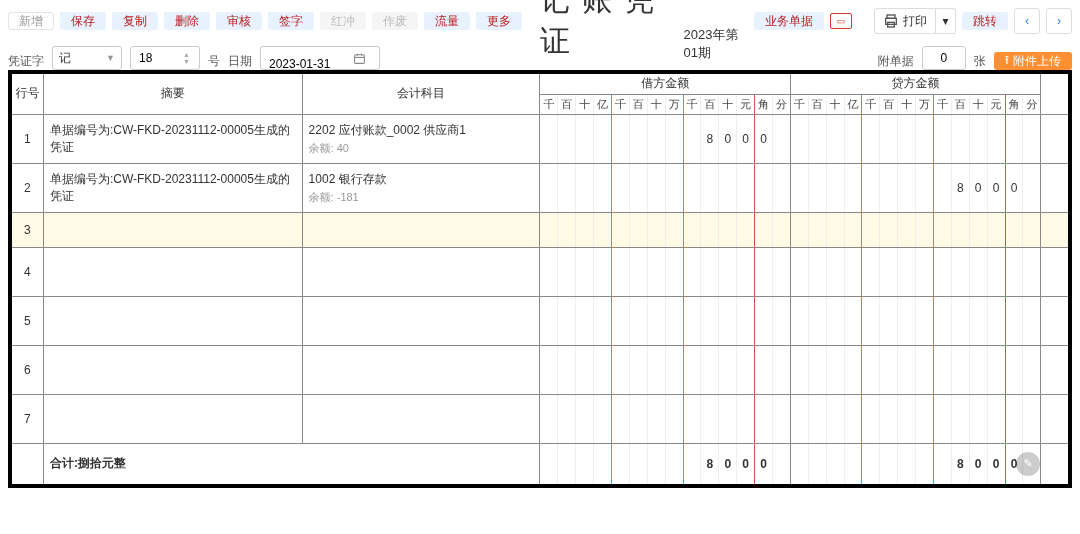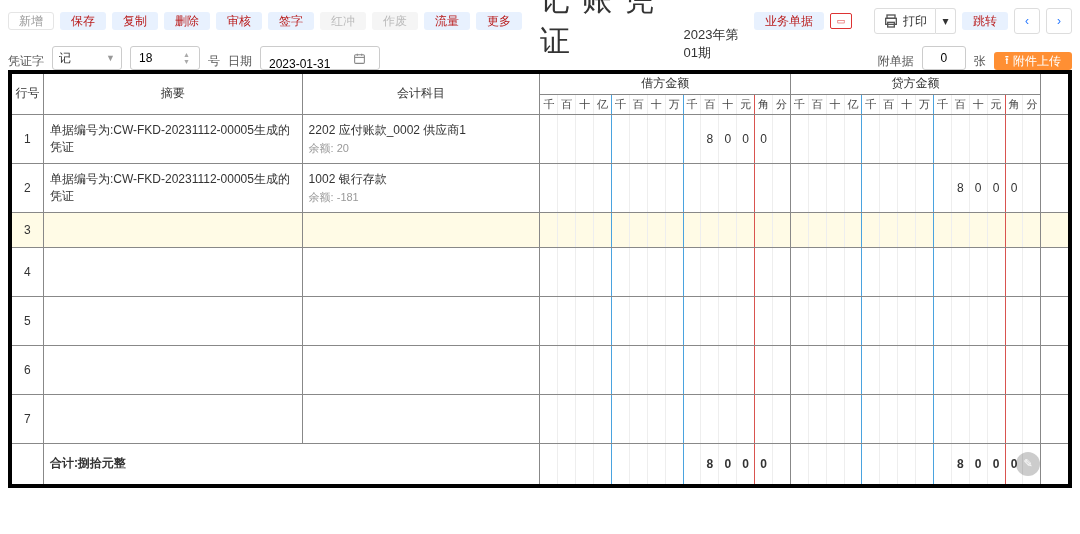--- a/index.html
+++ b/index.html
@@ -207,21 +207,21 @@
     </thead>
     <tbody class="vbody" id="vbody">
         <tr>
           <td class="col-no">1</td>
           <td>
             <div class="summary">单据编号为:CW-FKD-20231112-00005生成的凭证</div>
           </td>
           <td>
             <div class="subject">
               <div>2202  应付账款_0002 供应商1</div>
-              <div class="bal">余额:  20</div>
+              <div class="bal">余额:  40</div>
             </div>
           </td>
           <td>
             <div class="digit-vals dc">
               <span class=""></span>
               <span class=""></span>
               <span class=""></span>
               <span class=""></span>
               <span class="sep-a"></span>
               <span class=""></span>

